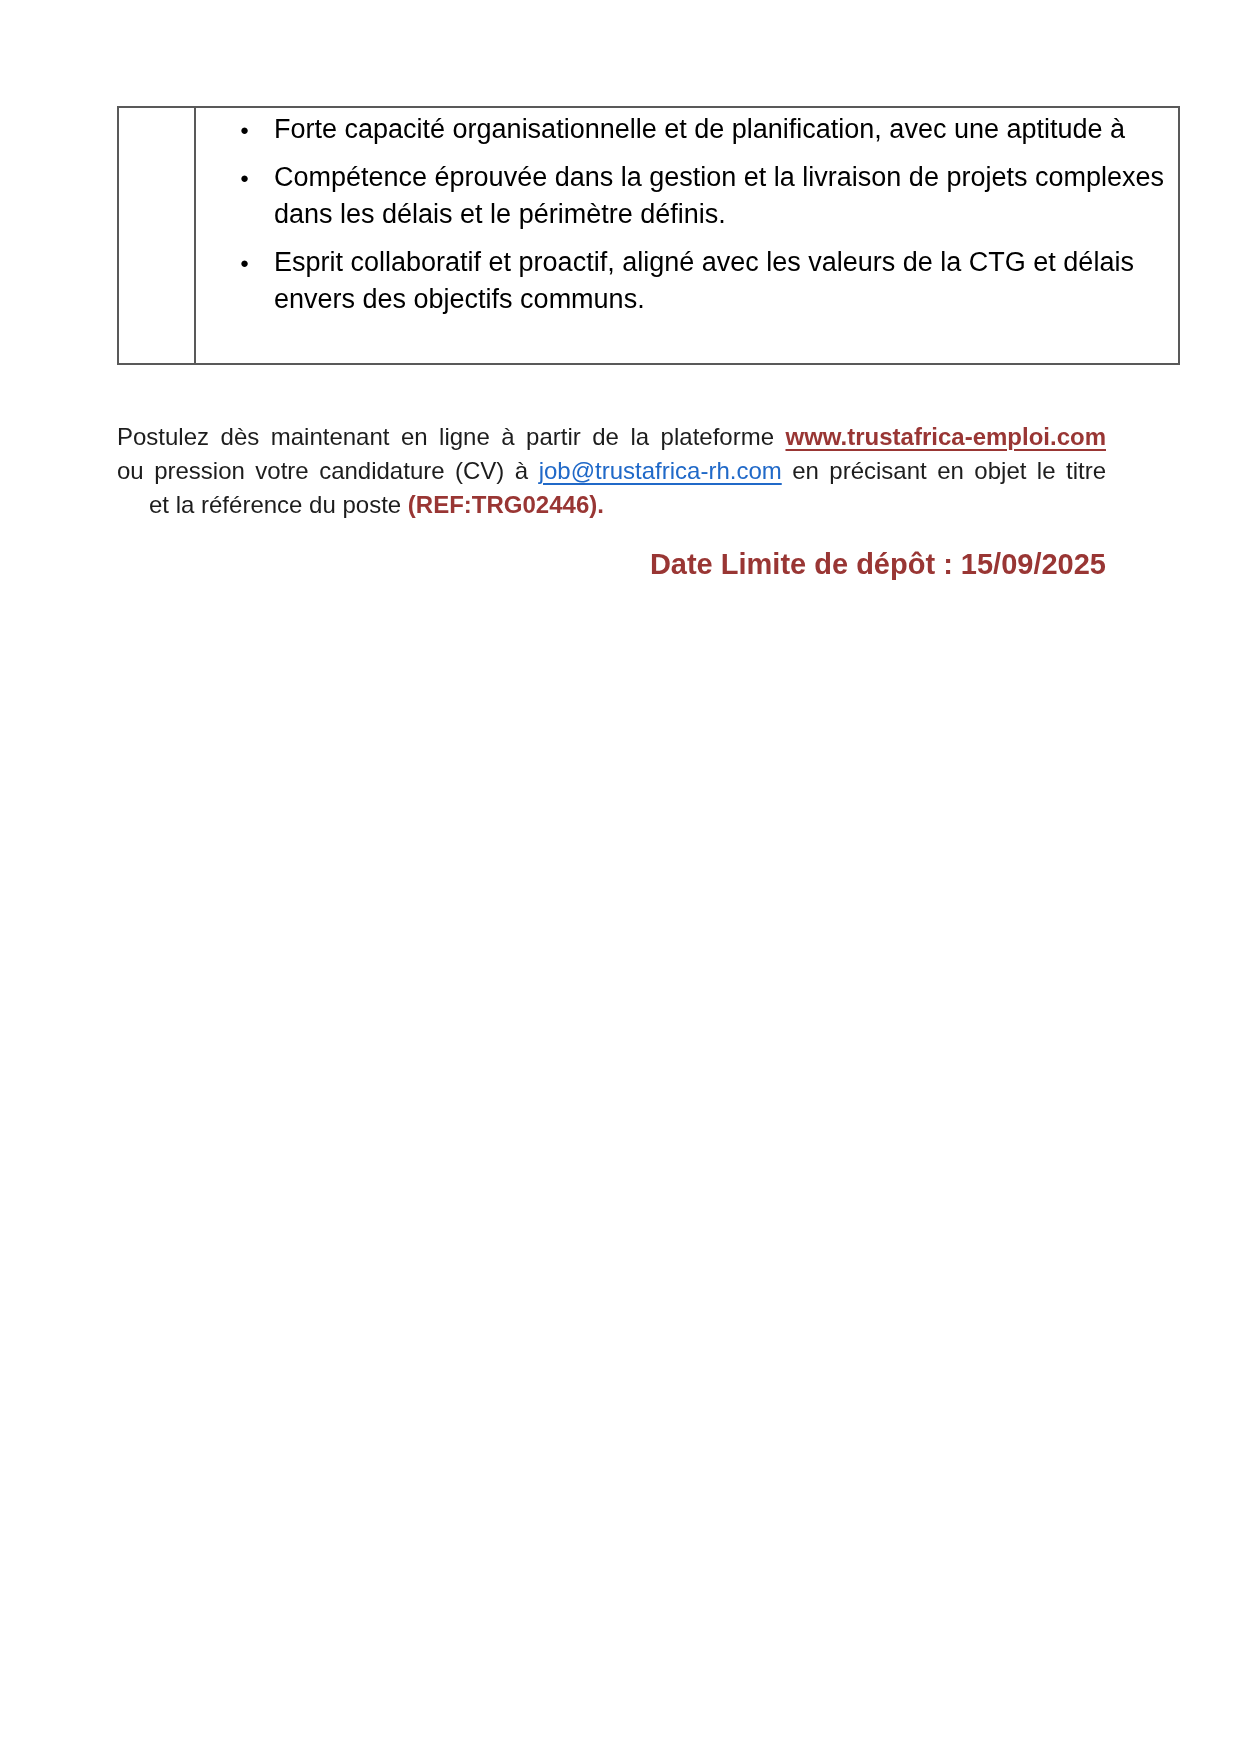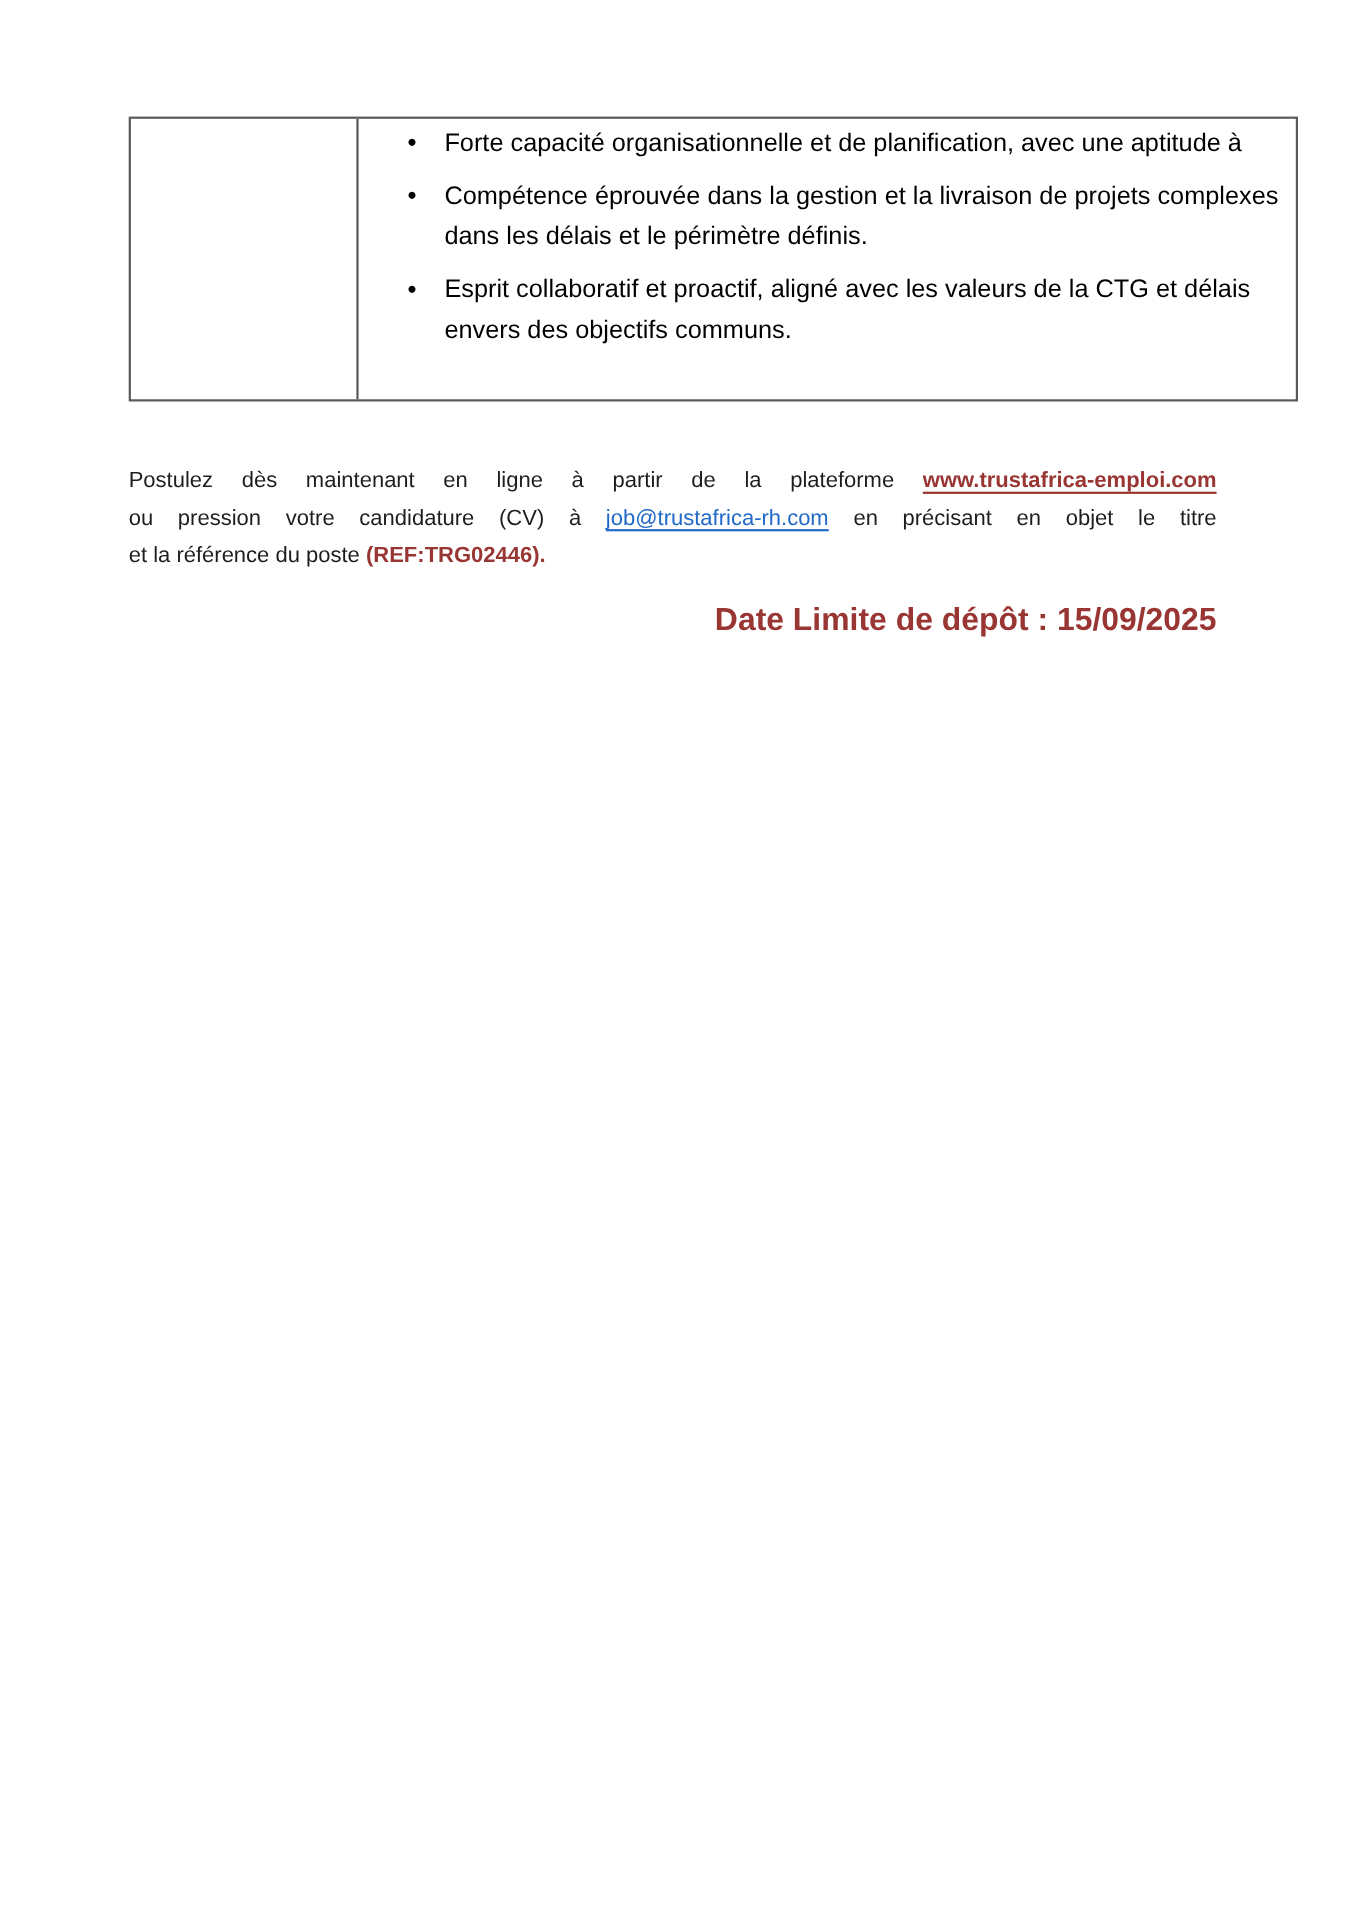--- a/index.html
+++ b/index.html
@@ -42,38 +42,38 @@
   .bullet-col {
     width: 78px;
     padding-left: 44px;
     font-size: 15px;
     line-height: 37px;
     color: #000000;
     flex: none;
   }
   .bullet-text {
     flex: 1;
-    font-size: 23px;
+    font-size: 27px;
     line-height: 37px;
     color: #000000;
   }
   .bullet-text .tline { white-space: nowrap; }
 
   
   .apply-par {
     position: absolute;
     left: 117px;
     top: 420px;
     width: 989px;
-    font-size: 20px;
+    font-size: 24px;
     line-height: 34px;
     color: #1d1d1d;
   }
   .p-line { text-align: justify; text-align-last: justify; }
-  .p-line.last { text-align: center; text-align-last: left; }
+  .p-line.last { text-align: center; text-align-last: left; margin-left: 32px; }
   .link-red {
     color: #993634;
     font-weight: bold;
     text-decoration: underline;
     text-decoration-thickness: 2px;
     text-underline-offset: 4px;
     cursor: pointer;
   }
   .link-blue {
     color: #2069c8;

